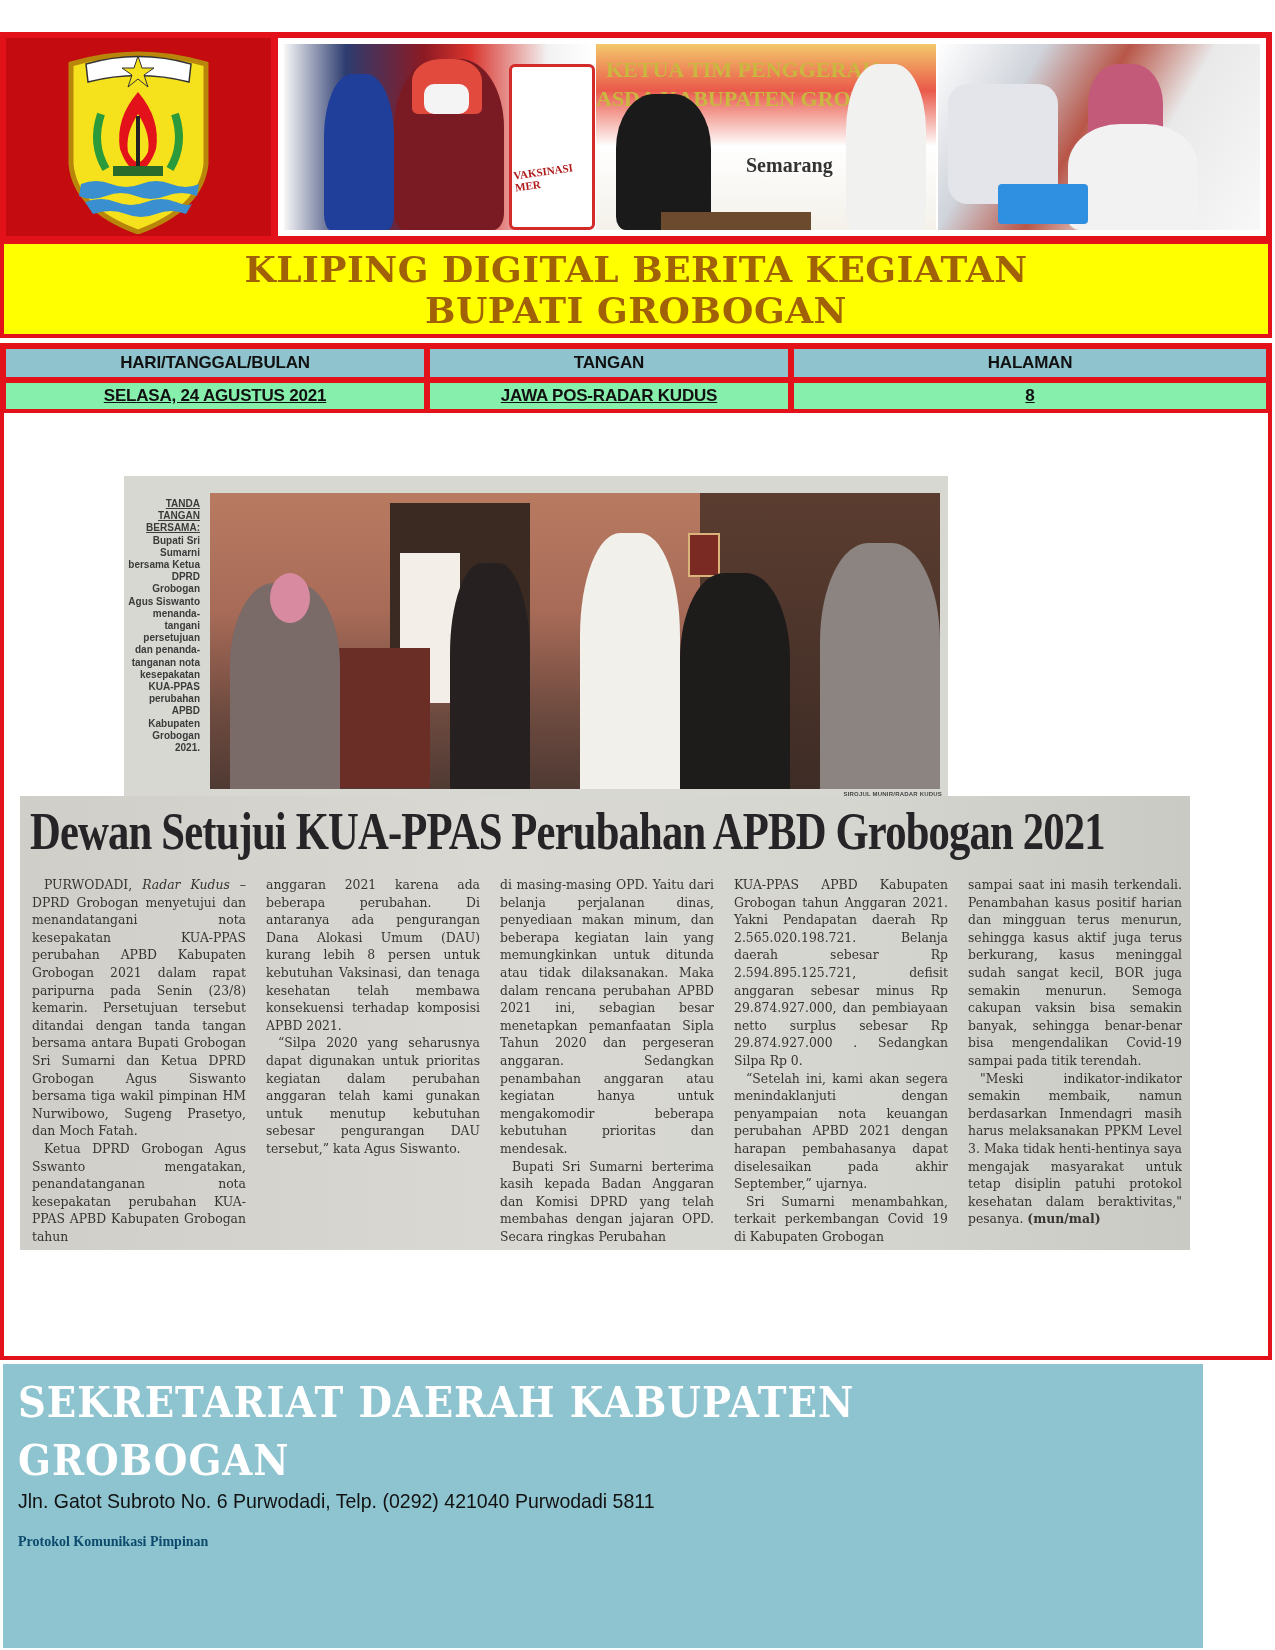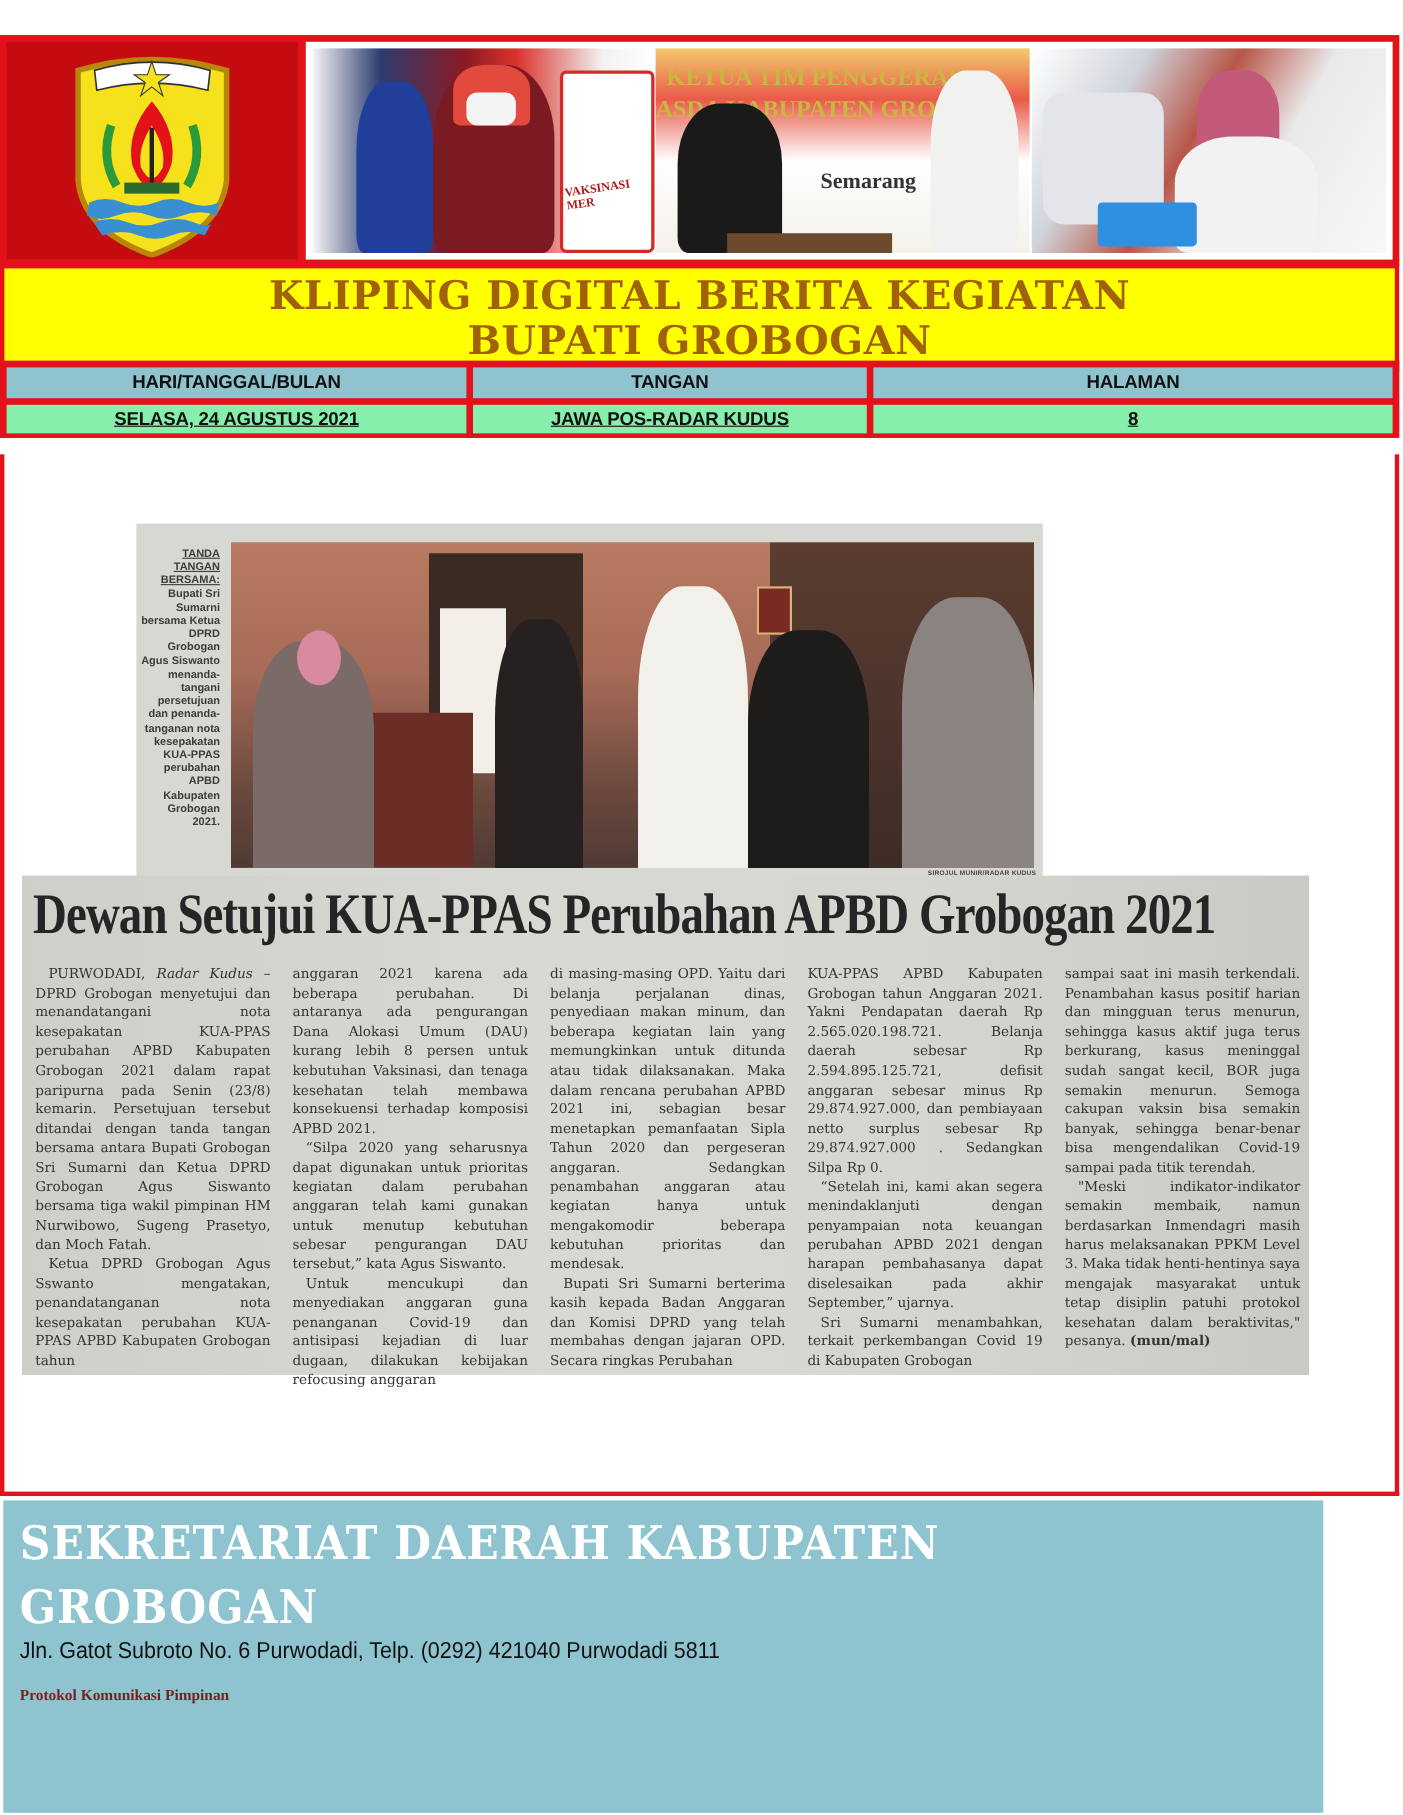--- a/index.html
+++ b/index.html
@@ -14,21 +14,21 @@
   .ph2 { left:318px; width:340px; background:linear-gradient(180deg,#f3c86b 0%,#ea5a4a 25%,#fff 55%,#f4f1ea 100%); }
   .ph3 { left:660px; width:322px; background:linear-gradient(120deg,#ffffff 0%,#cfd3da 25%,#b85648 45%,#e9e9e9 65%,#f8f8f8 100%); }
   .ph-person { position:absolute; border-radius:40% 40% 10% 10%; }
   .banner-text { position:absolute; font-family:"Liberation Serif", serif; font-weight:bold; color:#c9b740; font-size:22px; }
 
   .title-box { position:absolute; left:0; top:240px; width:1272px; height:98px; border:4px solid #e3121a; box-sizing:border-box; background:#ffff00; text-align:center; }
   .title-line { display:block; font-family:"DejaVu Serif", serif; font-weight:bold; color:#a16207; font-size:36px; letter-spacing:0.5px; line-height:41px; }
   .title-line.l1 { margin-top:5px; }
 
   
-  .info-table { position:absolute; left:0; top:328px; width:1272px; height:70px; border:4px solid #e3121a; box-sizing:border-box; background:#e3121a; }
+  .info-table { position:absolute; left:0; top:343px; width:1272px; height:70px; border:4px solid #e3121a; box-sizing:border-box; background:#e3121a; }
   .row { position:absolute; left:2px; right:2px; display:flex; gap:6px; }
   .row.head { top:2px; height:28px; }
   .row.vals { top:36px; height:26px; }
   .cell { flex:1; display:flex; align-items:center; justify-content:center; font-family:"Liberation Sans", sans-serif; font-weight:bold; font-size:17px; color:#111; letter-spacing:-0.2px; }
   .row.head .cell { background:#8fc3ce; }
   .row.vals .cell { background:#86efac;text-decoration:underline; }
   .cell.c1 { flex:0 0 418px; } .cell.c2 { flex:0 0 358px; } .cell.c3 { flex:1; }
 
   
   .content-frame { position:absolute; left:0; top:413px; width:1272px; height:947px; border:4px solid #e3121a; border-top:none; box-sizing:border-box; background:#fff; }
@@ -51,21 +51,21 @@
   .col p { margin:0; text-indent:12px; }
   .col p.first { text-indent:12px; }
   .dateline { font-weight:normal; }
   .dateline-src { font-style:italic; }
   .byline { font-weight:bold; }
 
   
   .footer { position:absolute; left:3px; top:1364px; width:1200px; height:284px; background:#8ec4cf; }
   .footer-title { position:absolute; left:15px; top:10px; font-family:"DejaVu Serif", serif; font-weight:bold; font-size:42px; line-height:58px; color:#ffffff; letter-spacing:1px; transform:scaleX(0.92); transform-origin:left; }
   .footer-addr { position:absolute; left:15px; top:125px; font-family:"Liberation Sans", sans-serif; font-size:21px; color:#111; transform:scaleX(0.93); transform-origin:left; }
-  .footer-small { position:absolute; left:15px; top:170px; font-family:"Liberation Serif", serif; font-weight:bold; font-size:14px; color:#7f1d1d; }
+  .footer-small { position:absolute; left:15px; top:170px; font-family:"Liberation Serif", serif; font-weight:bold; font-size:14px; color:#0c4a6e; }
 
   
   .emblem { position:absolute; left:55px; top:6px; width:155px; height:190px; }
 </style>
 </head>
 <body>
 
 <div class="banner">
   <div class="logo-panel">
     <svg class="emblem" viewBox="0 0 155 190">
@@ -152,21 +152,20 @@
 <div class="article">
   <div class="headline">Dewan Setujui KUA-PPAS Perubahan APBD Grobogan 2021</div>
   <div class="columns">
     <div class="col">
       <p class="first"><span class="dateline">PURWODADI,</span> <span class="dateline-src">Radar Kudus</span> <span>– DPRD Grobogan menyetujui dan menandatangani nota kesepakatan KUA-PPAS perubahan APBD Kabupaten Grobogan 2021 dalam rapat paripurna pada Senin (23/8) kemarin. Persetujuan tersebut ditandai dengan tanda tangan bersama antara Bupati Grobogan Sri Sumarni dan Ketua DPRD Grobogan Agus Siswanto bersama tiga wakil pimpinan HM Nurwibowo, Sugeng Prasetyo, dan Moch Fatah.</span></p>
       <p>Ketua DPRD Grobogan Agus Sswanto mengatakan, penandatanganan nota kesepakatan perubahan KUA-PPAS APBD Kabupaten Grobogan tahun</p>
     </div>
     <div class="col">
       <p style="text-indent:0">anggaran 2021 karena ada beberapa perubahan. Di antaranya ada pengurangan Dana Alokasi Umum (DAU) kurang lebih 8 persen untuk kebutuhan Vaksinasi, dan tenaga kesehatan telah membawa konsekuensi terhadap komposisi APBD 2021.</p>
       <p>“Silpa 2020 yang seharusnya dapat digunakan untuk prioritas kegiatan dalam perubahan anggaran telah kami gunakan untuk menutup kebutuhan sebesar pengurangan DAU tersebut,” kata Agus Siswanto.</p>
-      <p>Untuk mencukupi dan menyediakan anggaran guna penanganan Covid-19 dan antisipasi kejadian di luar dugaan, dilakukan kebijakan refocusing anggaran</p>
     </div>
     <div class="col">
       <p style="text-indent:0">di masing-masing OPD. Yaitu dari belanja perjalanan dinas, penyediaan makan minum, dan beberapa kegiatan lain yang memungkinkan untuk ditunda atau tidak dilaksanakan. Maka dalam rencana perubahan APBD 2021 ini, sebagian besar menetapkan pemanfaatan Sipla Tahun 2020 dan pergeseran anggaran. Sedangkan penambahan anggaran atau kegiatan hanya untuk mengakomodir beberapa kebutuhan prioritas dan mendesak.</p>
       <p>Bupati Sri Sumarni berterima kasih kepada Badan Anggaran dan Komisi DPRD yang telah membahas dengan jajaran OPD. Secara ringkas Perubahan</p>
     </div>
     <div class="col">
       <p style="text-indent:0">KUA-PPAS APBD Kabupaten Grobogan tahun Anggaran 2021. Yakni Pendapatan daerah Rp 2.565.020.198.721. Belanja daerah sebesar Rp 2.594.895.125.721, defisit anggaran sebesar minus Rp 29.874.927.000, dan pembiayaan netto surplus sebesar Rp 29.874.927.000 . Sedangkan Silpa Rp 0.</p>
       <p>“Setelah ini, kami akan segera menindaklanjuti dengan penyampaian nota keuangan perubahan APBD 2021 dengan harapan pembahasanya dapat diselesaikan pada akhir September,” ujarnya.</p>
       <p>Sri Sumarni menambahkan, terkait perkembangan Covid 19 di Kabupaten Grobogan</p>
     </div>

